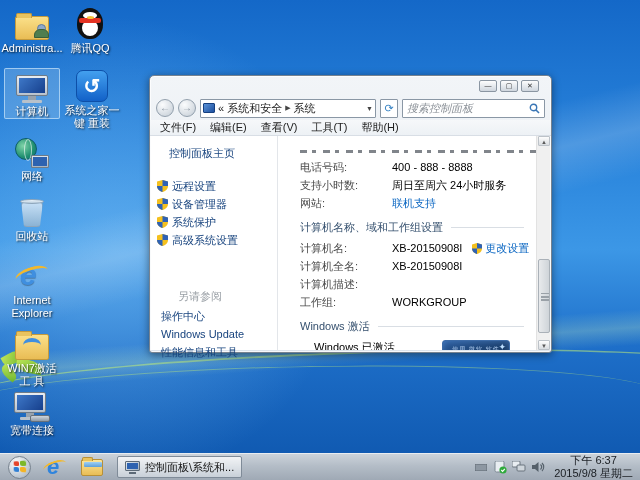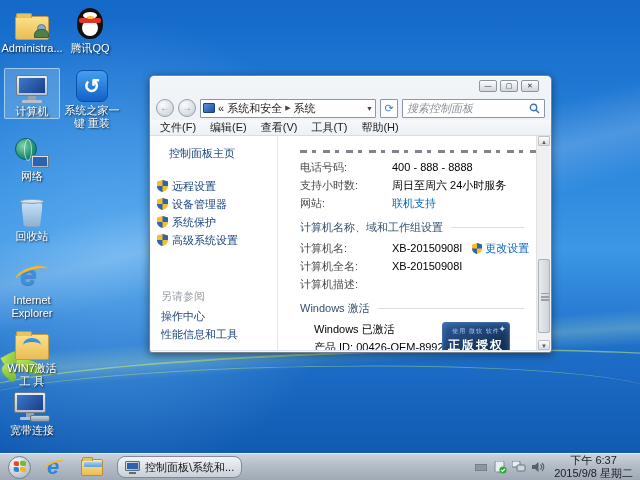--- a/index.html
+++ b/index.html
@@ -143,21 +143,21 @@
     font-size:11px; color:#222; background:linear-gradient(180deg,#f6f8fa,#edf1f5);
     border-bottom:1px solid #d8dee5; }
   .menubar span { cursor:pointer; }
   
   .winbody { display:flex; height:214px; background:#fff; margin:0 1px 1px 1px; }
   .sidebar { width:127px; border-right:1px solid #e3e6ea; padding-top:10px;
     font-size:11px; color:#17437e; }
   .sidebar .home { padding-left:18px; margin-bottom:16px; cursor:pointer; }
   .task { display:flex; align-items:center; gap:4px; padding-left:6px; height:18px; cursor:pointer; }
   .seealso { margin-top:40px; }
-  .seealso .hdr { padding-left:10px; height:18px; color:#9aa0a6; }
+  .seealso .hdr { padding-left:27px; height:18px; color:#9aa0a6; }
   .seealso .itm { padding-left:10px; height:18px; cursor:pointer; display:flex; align-items:center; }
   .shield { width:11px; height:12px; flex:none; }
   
   .main { flex:1; position:relative; padding:14px 0 0 22px; font-size:11px; overflow:hidden; }
   .clipped { height:3px; width:238px; margin:0 0 5px 0; opacity:.75;
     background:repeating-linear-gradient(90deg,#565c64 0 7px, transparent 7px 12px,
       #565c64 12px 16px, transparent 16px 23px); }
   .irow { display:flex; align-items:center; height:18px; }
   .ilab { width:92px; color:#4b4b4b; flex:none; }
   .ival { color:#000; }
@@ -204,21 +204,21 @@
   .tb-ie .ring { position:absolute; left:0; top:6px; width:24px; height:11px;
     border-top:2px solid #f2b82d; border-radius:50%; transform:rotate(-18deg); }
   .tb-folder { position:relative; width:22px; height:17px; margin-right:14px;
     background:linear-gradient(180deg,#fce59a,#e9bd55); border:1px solid #b89037; border-radius:2px; }
   .tb-folder:before { content:""; position:absolute; left:0; top:-3px; width:9px; height:3px;
     background:#e9c35e; border:1px solid #b89037; border-bottom:none; border-radius:2px 2px 0 0; }
   .tb-folder:after { content:""; position:absolute; left:2px; top:2px; width:18px; height:5px;
     background:linear-gradient(180deg,#9fd0f5,#5e9fd8); border-radius:1px; }
   .taskbtn { display:flex; align-items:center; gap:5px; height:22px; padding:0 7px;
     background:linear-gradient(180deg,rgba(255,255,255,.75),rgba(230,236,242,.55));
-    border:1px solid #7f8b98; border-radius:8px; font-size:11px; color:#111; cursor:pointer; }
+    border:1px solid #7f8b98; border-radius:2px; font-size:11px; color:#111; cursor:pointer; }
   .taskbtn .tmon { position:relative; width:15px; height:13px; }
   .taskbtn .tmon .s { position:absolute; left:0; top:0; width:15px; height:10px;
     background:linear-gradient(135deg,#dfe7ee,#9fb0c0); border:1px solid #5d6a77; border-radius:1px; }
   .taskbtn .tmon .s i { display:block; margin:1px; height:6px; background:#2d62b0; }
   .taskbtn .tmon .b { position:absolute; left:4px; bottom:0; width:7px; height:2px; background:#5d6a77; }
   .tray { margin-left:auto; display:flex; align-items:center; gap:5px; padding-right:7px; }
   .tico { width:14px; height:12px; display:flex; align-items:center; justify-content:center; }
   .clock { text-align:center; font-size:11px; color:#1a1e23; line-height:1.15; margin-left:4px; }
 </style>
 </head>
@@ -394,20 +394,21 @@
           <svg class="shield" viewBox="0 0 11 12">
               <path d="M5.5 0 L11 1.5 V6 C11 9.5 8 11.3 5.5 12 C3 11.3 0 9.5 0 6 V1.5 Z" fill="#f4c01e"></path>
               <path d="M5.5 0 L11 1.5 V6 H5.5 Z" fill="#2f62b5"></path>
               <path d="M0 6 H5.5 V12 C3 11.3 0 9.5 0 6 Z" fill="#2f62b5"></path>
             </svg>
           <span>高级系统设置</span>
         </div>
         <div class="seealso">
           <div class="hdr">另请参阅</div>
           <div class="itm">操作中心</div>
+          <div class="itm">Windows Update</div>
           <div class="itm">性能信息和工具</div>
         </div>
       </div>
       <div class="main">
         <div class="clipped"></div>
         <div class="irow">
           <span class="ilab">电话号码:</span>
           <span class="ival">400 - 888 - 8888</span>
         </div>
         <div class="irow">
@@ -435,20 +436,24 @@
             <span class="link">更改设置</span>
           </span>
         </div>
         <div class="irow">
           <span class="ilab">计算机全名:</span>
           <span class="ival">XB-20150908I</span>
         </div>
         <div class="irow">
           <span class="ilab">计算机描述:</span>
           <span class="ival"></span>
+        </div>
+        <div class="irow">
+          <span class="ilab">工作组:</span>
+          <span class="ival">WORKGROUP</span>
         </div>
 
         <div class="sechdr">
           <span class="t">Windows 激活</span>
             <span class="rule"></span>
         </div>
         <div class="act">
           <div class="irow" style="padding-left:14px;">
             <span class="ival">Windows 已激活</span>
           </div>

